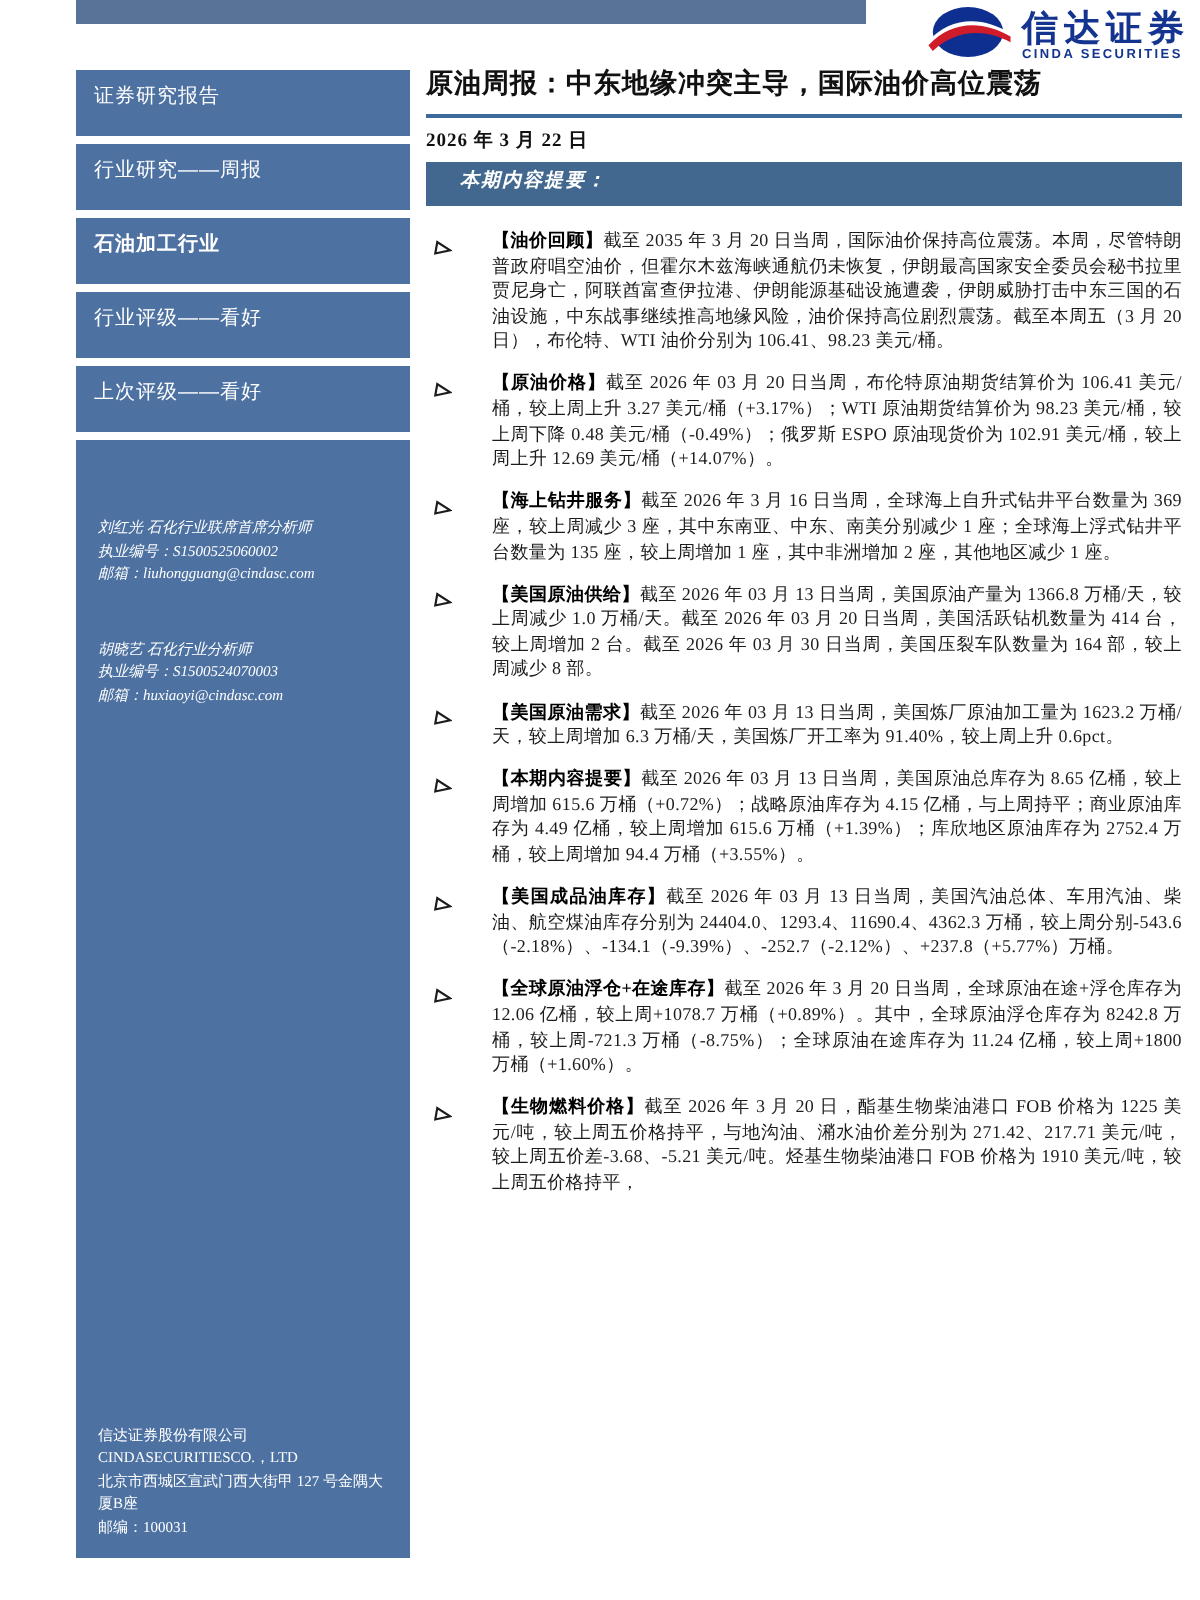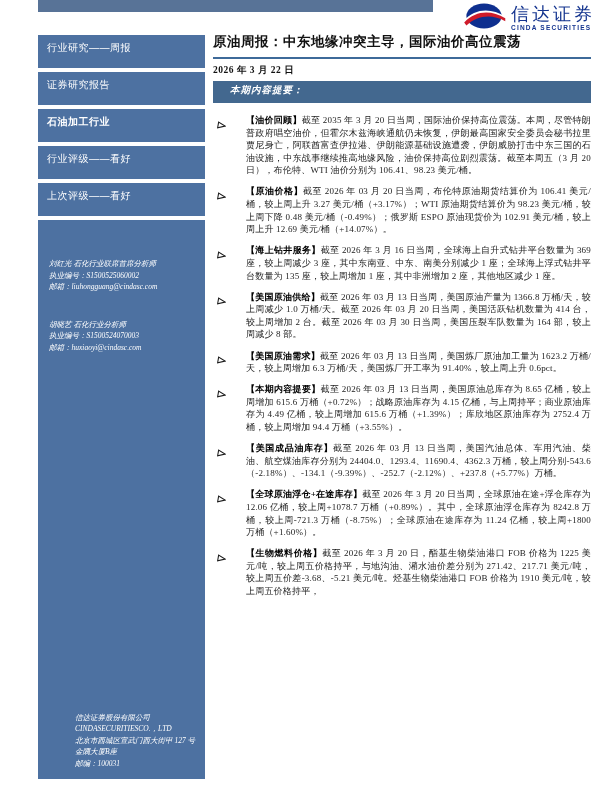--- a/index.html
+++ b/index.html
@@ -7,39 +7,39 @@
   body {
     width:600px; height:800px; overflow:hidden; background:#ffffff;
     font-family:"Liberation Serif","DejaVu Serif",serif; position:relative;
   }
   .page { position:absolute; inset:0; width:600px; height:800px; overflow:hidden; background:#fff; }
 
   
   .top-strip { position:absolute; left:38px; top:0; width:395px; height:12px; background:#587397; }
   .logo { position:absolute; top:1px; right:5px; display:flex; align-items:center; gap:5px; }
   .logo-text { display:flex; flex-direction:column; align-items:flex-start; }
-  .logo-cn { font-family:"Liberation Sans","DejaVu Sans",sans-serif; font-size:18px; font-weight:normal; color:#14348f; letter-spacing:3px; line-height:19px; }
+  .logo-cn { font-family:"Liberation Sans","DejaVu Sans",sans-serif; font-size:18px; font-weight:bold; color:#14348f; letter-spacing:3px; line-height:19px; }
   .logo-en { font-family:"Liberation Sans","DejaVu Sans",sans-serif; font-size:6.5px; font-weight:bold; color:#14348f; letter-spacing:1.2px; line-height:8px; }
 
   
   .sidebar { position:absolute; left:38px; top:35px; width:167px; }
   .side-box {
     background:#4d71a1; color:#fff; margin-bottom:4px;
     font-family:"Liberation Sans","DejaVu Sans",sans-serif;
     font-size:10px; padding:6px 6px 13px 9px; letter-spacing:0.5px;
   }
   .side-box.bold { font-weight:bold; }
   .side-panel {
     background:#4d71a1; margin-top:1px; height:559px;
     display:flex; flex-direction:column;
     padding:38px 8px 10px 11px; color:#fff;
   }
   .analyst { font-style:italic; font-size:7.5px; line-height:11.5px; margin-bottom:26px; }
   .analyst .line { white-space:nowrap; }
-  .company { margin-top:auto; font-style:italic; font-size:7.5px; line-height:11.5px;margin-left:26px; }
+  .company { margin-top:auto; font-size:7.5px; line-height:11.5px; }
   .company .line { }
 
   
   .main { position:absolute; left:213px; top:34px; width:378px; }
   .title {
     font-family:"Liberation Sans","DejaVu Sans",sans-serif;
     font-size:13.5px; font-weight:bold; color:#111; letter-spacing:0.5px; line-height:16px;
   }
   .title-rule { margin-top:7px; height:2px; background:#3e6a99; }
   .date-row { text-align:left; font-size:9.5px; font-weight:bold; color:#111; margin:5px 1px 4px 0; letter-spacing:0.5px; }
@@ -73,23 +73,23 @@
     </span>
     <span class="logo-text">
       <span class="logo-cn">信达证券</span>
       <span class="logo-en">CINDA SECURITIES</span>
     </span>
   </div>
 
   <div class="sidebar">
     <div>
 
+        <div class="side-box"><span>证券研究报告</span></div>
+
         <div class="side-box"><span>行业研究——周报</span></div>
-
-        <div class="side-box"><span>证券研究报告</span></div>
 
         <div class="side-box bold"><span>石油加工行业</span></div>
 
         <div class="side-box"><span>行业评级——看好</span></div>
 
         <div class="side-box"><span>上次评级——看好</span></div>
       </div>
 
     <div class="side-panel">
       <div>

